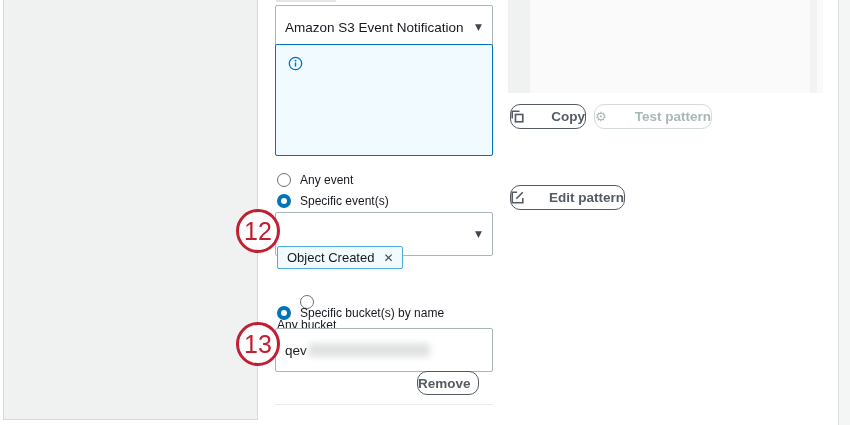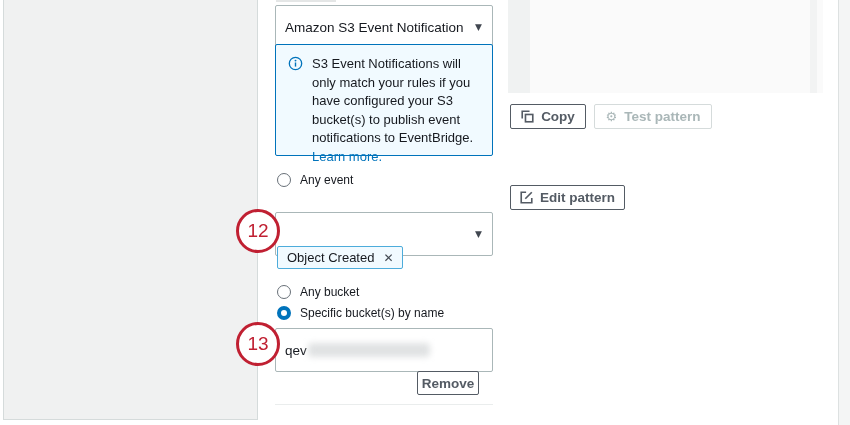--- a/index.html
+++ b/index.html
@@ -23,22 +23,22 @@
   
   .code-box {
     position:absolute; left:508px; top:0; width:315px; height:93px;
     background:#fafafa;
   }
   .code-gutter { position:absolute; left:0; top:0; width:22px; height:100%; background:#f0f2f2; }
   .code-rightstrip { position:absolute; right:6px; top:0; width:7px; height:100%; background:#f2f3f3; }
 
   
   .btn {
-    position:absolute; display:flex; align-items:center; justify-content:center;
-    gap:7px; background:#fff; border:1px solid #545b64; border-radius:2px;
+    position:absolute; display:flex; align-items:center; justify-content:space-between;
+    gap:7px; background:#fff; border:1px solid #545b64; border-radius:10px;
     color:#545b64; font-weight:700; font-size:13.5px; cursor:pointer;
   }
   .btn.disabled { border-color:#d5dbdb; color:#aab7b8; cursor:default; }
   .btn-copy { left:510px; top:104px; width:76px; height:25px; }
   .btn-test { left:594px; top:104px; width:118px; height:25px; }
   .btn-edit { left:510px; top:139px; width:115px; height:25px;margin-top:46px; }
   .btn-remove { left:417px; top:371px; width:62px; height:24px; }
   .gear-glyph { font-family:"DejaVu Sans",sans-serif; font-size:13px; line-height:1; font-weight:400; }
 
   
@@ -67,21 +67,21 @@
   }
   .info-alert .alert-text { font-size:13px; line-height:18.6px; color:#16191f; }
   .info-alert a { color:#0073bb; text-decoration:none; cursor:pointer; }
   .info-icon-wrap { flex:0 0 16px; padding-top:1px; }
 
   
   .radio-row {
     position:absolute; left:277px; display:flex; align-items:center; gap:9px;
     font-size:12px; color:#16191f; cursor:pointer; height:16px;
   }
-  .r1 { top:172px; } .r2 { top:193px; } .r3 { top:284px; } .r4 { top:305px;align-items:center; }
+  .r1 { top:172px; } .r2 { top:193px; } .r3 { top:295px;flex-direction:column; } .r4 { top:305px;align-items:center; }
   .radio-dot {
     width:14px; height:14px; border-radius:50%;
     border:1px solid #687078; background:#fff; flex:0 0 14px;
   }
   .radio-dot.checked { border:4.5px solid #0073bb; }
 
   
   .token {
     position:absolute; left:277px; top:246px; height:23px;
     display:inline-flex; align-items:center; gap:9px; padding:0 8px 0 9px;
@@ -98,21 +98,21 @@
     background:#e0e2e3; border-radius:4px; filter:blur(3px);
   }
 
   .divider { position:absolute; left:275px; top:404px; width:218px; height:1px; background:#eaeded; }
 
   
   .marker {
     position:absolute; width:44px; height:44px; border-radius:50%;
     background:#fff; border:3px solid #c02032; color:#c02032;
     display:flex; align-items:center; justify-content:center;
-    font-size:19px; z-index:5;
+    font-size:25px; z-index:5;
   }
   .m12 { left:236px; top:209px; }
   .m13 { left:236px; top:322px; }
 </style>
 </head>
 <body>
 
 <div class="screen">
 
   <div class="left-panel"></div>
@@ -157,27 +157,30 @@
   </div>
 
   <div class="info-alert">
     <span class="info-icon-wrap">
       <svg width="15" height="15" viewBox="0 0 16 16">
         <circle cx="8" cy="8" r="6.6" fill="none" stroke="#0073bb" stroke-width="1.4"></circle>
         <circle cx="8" cy="4.9" r="1" fill="#0073bb"></circle>
         <rect x="7.25" y="6.9" width="1.5" height="4.4" fill="#0073bb"></rect>
       </svg>
     </span>
-    <span class="alert-text"><span>S3 Event Notifications will only match your rules if you have configured your S3 bucket(s) to publish event notifications to EventBridge. </span><a>Learn more.</a></span>
   </div>
 
   <div class="radio-row r1">
     <span class="radio-dot"></span>
     <span>Any event</span>
   </div>
+  <div class="radio-row r2">
+    <span class="radio-dot checked"></span>
+    <span>Specific event(s)</span>
+  </div>
 
   <div class="select-box select-2">
     <span></span>
     <span class="caret">▼</span>
   </div>
 
   <div class="token">
     <span>Object Created</span>
     <span class="close-x">✕</span>
   </div>

